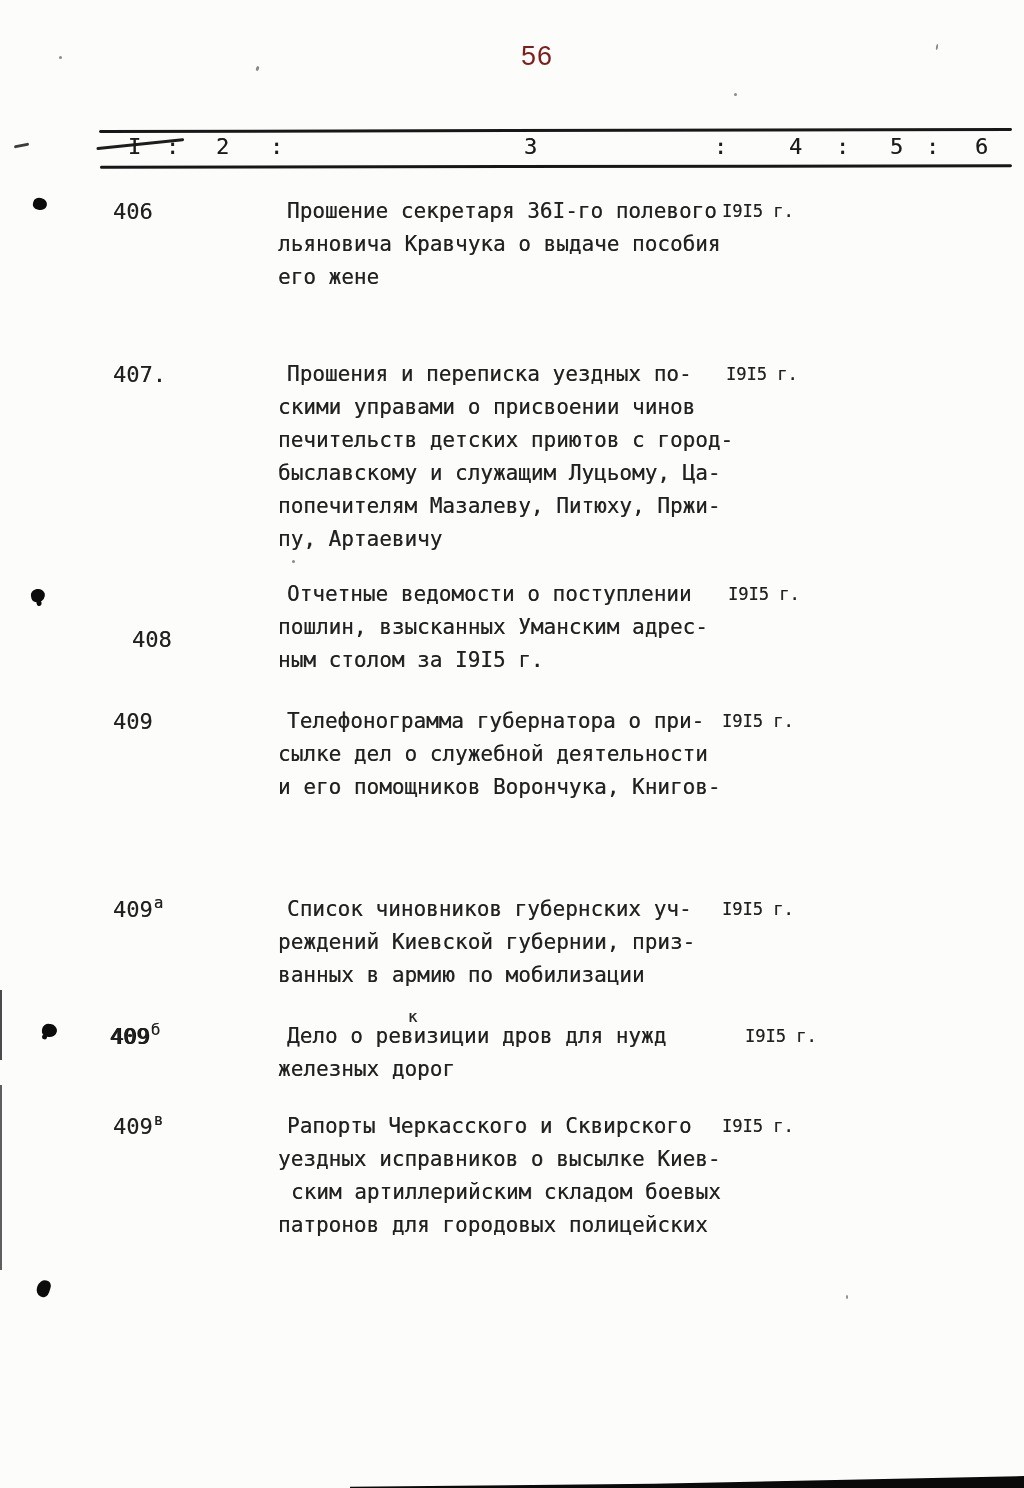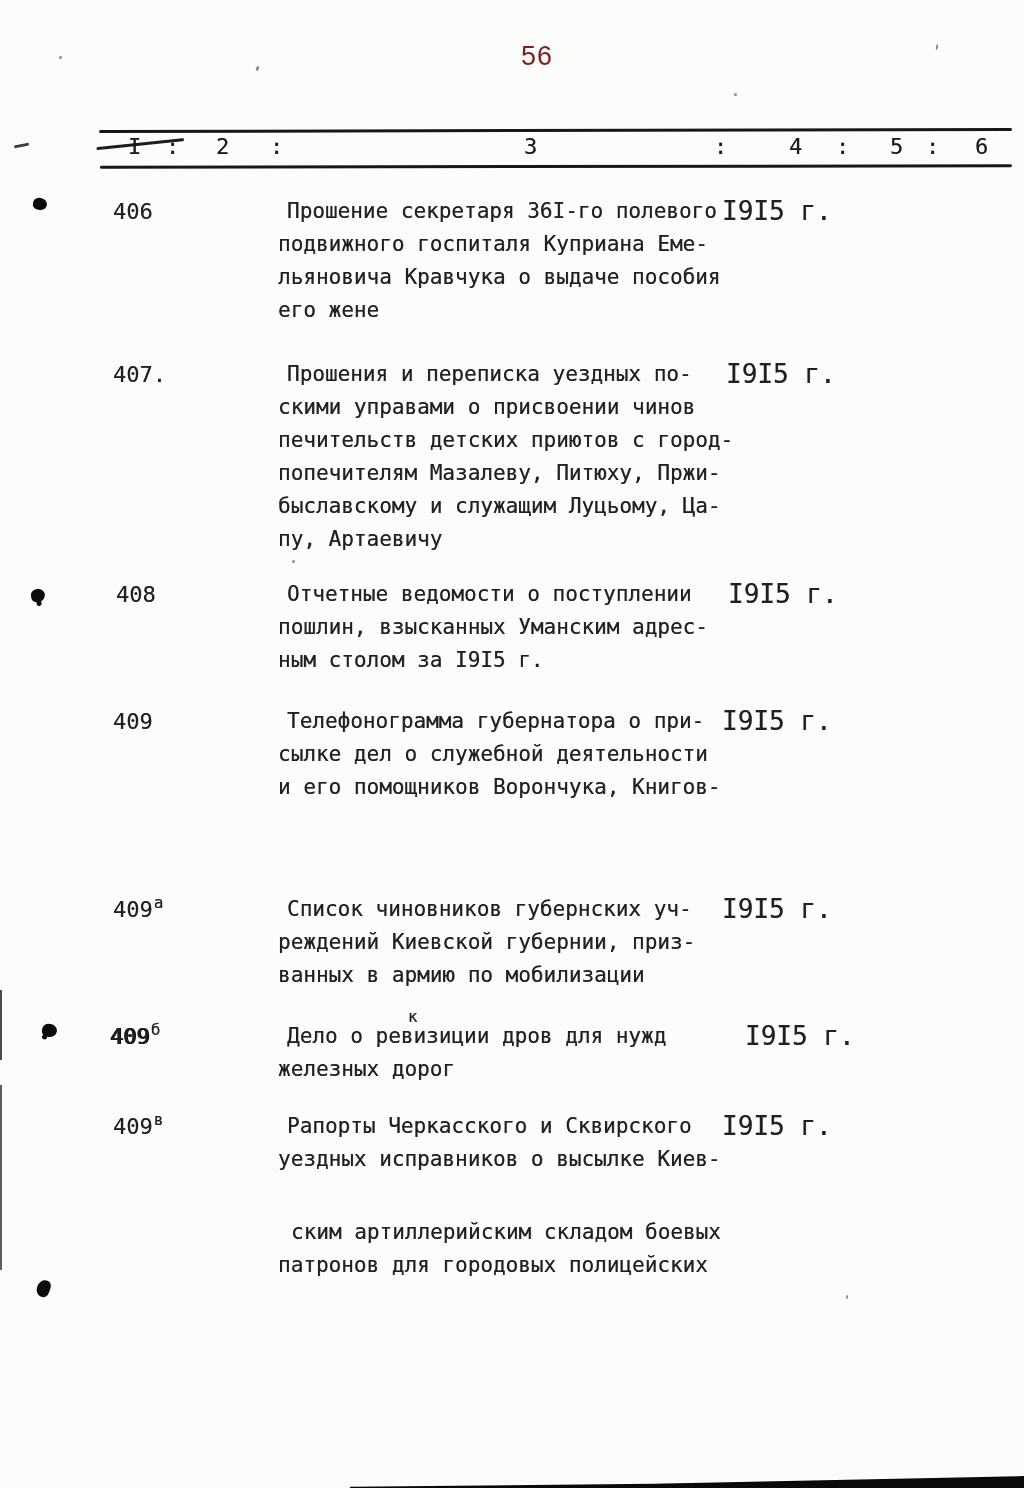--- a/index.html
+++ b/index.html
@@ -28,30 +28,30 @@
   .h0{left:128px;} .h1{left:166px;} .h2{left:216px;} .h3{left:270px;}
   .h4{left:524px;} .h5{left:714px;} .h6{left:789px;} .h7{left:836px;}
   .h8{left:890px;} .h9{left:926px;} .h10{left:975px;}
 
   
   .entry{position:absolute;left:0;width:1024px;}
   .e406{top:195px;} .e407{top:358px;} .e408{top:578px;} .e409{top:705px;}
   .e409a{top:893px;} .e409b{top:1020px;} .e409v{top:1110px;}
 
   .num{position:absolute;left:113px;font-size:22px;line-height:33px;white-space:nowrap;}
-  .e408 .num{left:116px;} .e409b .num{left:110px;}
+  .e408 .num{left:132px;margin-top:45px;} .e409b .num{left:110px;}
   .num .sup{font-size:16px;position:relative;top:-9px;margin-left:1px;}
   .e409b .num .base{text-shadow:0.9px 0 0 #141414,-0.4px 0.3px 0 #141414;}
 
   .body{position:absolute;left:278px;width:470px;}
   .ln{height:33px;line-height:33px;font-size:21px;white-space:nowrap;}
   .ln.first{text-indent:9px;}
-  .e409v .ln.indent2{text-indent:13px;margin-top:40px;}
-
-  .year{position:absolute;left:722px;font-size:26px;line-height:33px;white-space:nowrap;}
+  .e409v .ln.indent2{text-indent:13px;}
+
+  .year{position:absolute;left:722px;font-size:17px;line-height:33px;white-space:nowrap;}
   .e408 .year{left:728px;} .e409b .year{left:745px;} .e407 .year{left:726px;}
 
   
   .ins-wrap{position:relative;}
   .ins{
     position:absolute;left:-2px;top:-15px;font-size:16px;line-height:16px;color:#262626;
   }
 
   
   .ink-dot{position:absolute;background:#0c0c0c;border-radius:48% 52% 56% 44%;}
@@ -107,35 +107,34 @@
     <span class="hcell h7">:</span>
     <span class="hcell h8">5</span>
     <span class="hcell h9">:</span>
     <span class="hcell h10">6</span>
   </div>
 
   <div class="entry e406 typed">
     <span class="num"><span class="base">406</span><span class="sup"></span></span>
     <div class="body">
       <div class="ln first">Прошение секретаря 36I-го полевого</div>
-      <div class="ln">подвижного госпиталя Куприана Еме-</div>
       <div class="ln">льяновича Кравчука о выдаче пособия</div>
       <div class="ln">его жене</div>
     </div>
     <span class="year">I9I5 г.</span>
   </div>
 
   <div class="entry e407 typed">
     <span class="num"><span class="base">407.</span><span class="sup"></span></span>
     <div class="body">
       <div class="ln first">Прошения и переписка уездных по-</div>
       <div class="ln">скими управами о присвоении чинов</div>
       <div class="ln">печительств детских приютов с город-</div>
+      <div class="ln">быславскому и служащим Луцьому, Ца-</div>
       <div class="ln">попечителям Мазалеву, Питюху, Пржи-</div>
-      <div class="ln">быславскому и служащим Луцьому, Ца-</div>
       <div class="ln">пу, Артаевичу</div>
     </div>
     <span class="year">I9I5 г.</span>
   </div>
 
   <div class="entry e408 typed">
     <span class="num"><span class="base">408</span><span class="sup"></span></span>
     <div class="body">
       <div class="ln first">Отчетные ведомости о поступлении</div>
       <div class="ln">пошлин, взысканных Уманским адрес-</div>

